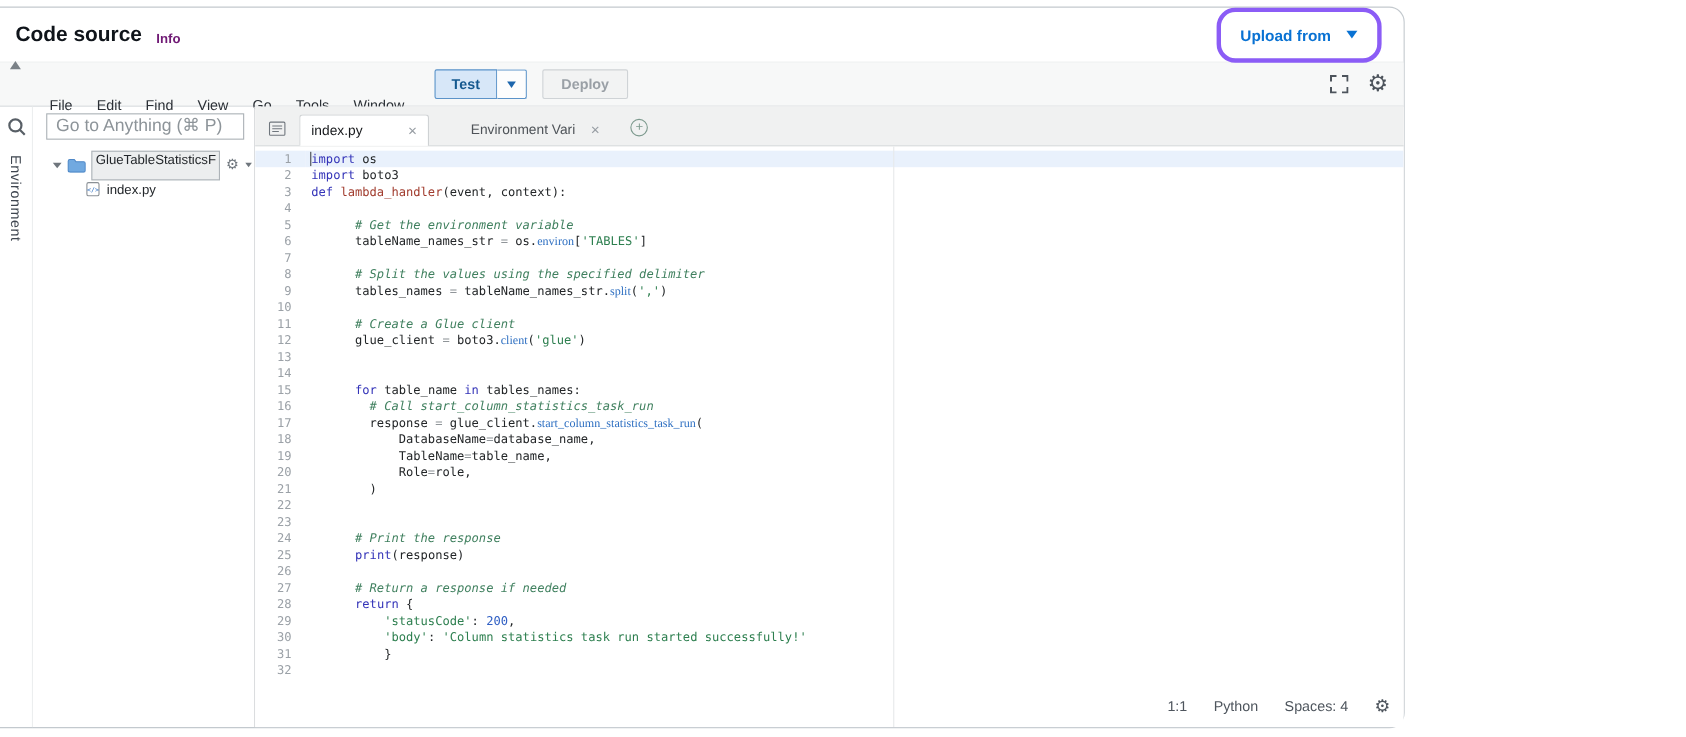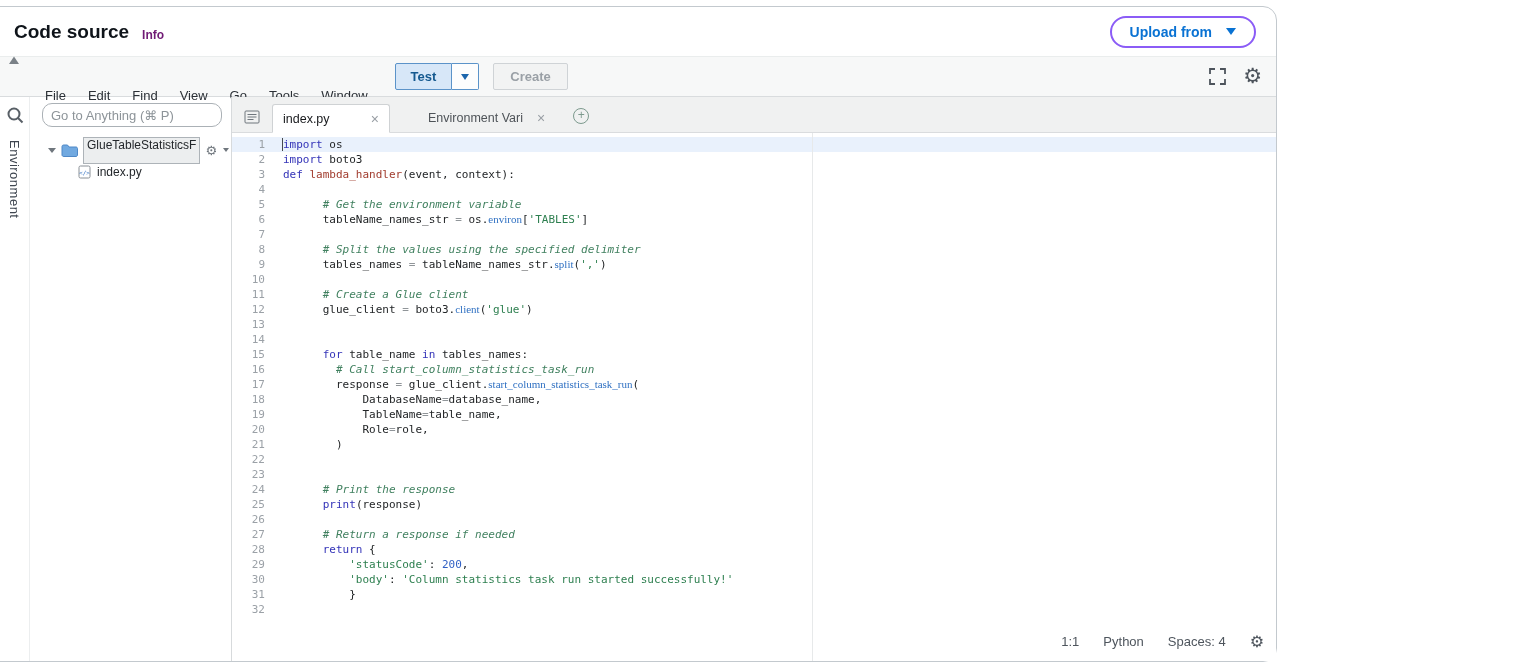--- a/index.html
+++ b/index.html
@@ -8,22 +8,22 @@
 
   .card { position:absolute; top:6px; left:-1px; width:1278px; height:656px;
     background:#fff; border:1px solid #c3c9ce; border-radius:0 14px 14px 0; }
 
   
   .header { height:50px; display:flex; align-items:center; padding:0 20px 0 14px;
     border-bottom:1px solid #eaeded; }
   .title { font-size:19px; font-weight:bold; color:#0f141a; }
   .info { margin-left:13px; font-size:12px; font-weight:bold; color:#701a75;
     text-decoration:none; cursor:pointer; position:relative; top:3px; }
-  .upload { margin-left:auto; height:32px; display:flex; align-items:center; gap:14px;
-    padding:0 18px; background:#fff; border:2px solid #8b5cf6; border-radius:17px;
+  .upload { margin-left:auto; height:50px; display:flex; align-items:center; gap:14px;
+    padding:0 18px; background:#fff; border:4px solid #8b5cf6; border-radius:17px;
     color:#0972d3; font-weight:bold; font-size:14px; cursor:pointer;
     font-family:"Liberation Sans",sans-serif; }
 
   
   .menubar { height:40px; background:#f7f8f8; border-bottom:1px solid #d9dcde;
     display:flex; align-items:center; padding:0 14px 0 34px; }
   .menu-item { padding:0 11px; font-size:13px; color:#2b3publi036; color:#2b3036; cursor:default;margin-top:37px; }
   .test-group { display:flex; margin-left:16px; }
   .btn-test { height:27px; padding:0 15px; background:#d7e7f8; border:1px solid #5b93c9;
     border-radius:2px 0 0 2px; color:#15598f; font-weight:bold; font-size:13px; cursor:pointer;
@@ -49,21 +49,21 @@
   .content { display:flex; height:564px; }
 
   .env-strip { width:30px; display:flex; flex-direction:column; align-items:center;
     border-right:1px solid #eceeef; }
   .search-ico { margin-top:9px; cursor:pointer; }
   .env-label { margin-top:12px; writing-mode:vertical-rl; font-size:13px; color:#3f4650;
     letter-spacing:.5px; cursor:pointer; }
 
   .tree-panel { width:202px; border-right:1px solid #d7dadc; }
   .goto { display:block; margin:6px 10px 0 12px; width:180px; height:24px;
-    border:1px solid #abb1b6; border-radius:10px; font-size:13px; padding:0 8px;
+    border:1px solid #abb1b6; border-radius:0; font-size:16px; padding:0 8px;
     color:#a21caf; font-family:"Liberation Sans",sans-serif; }
   .goto::placeholder { color:#8d9499; }
   .tree { margin-top:12px; }
   .tree-row { display:flex; align-items:center; height:22px; font-size:12px; color:#23272b;
     cursor:pointer; }
   .folder-row { padding-left:18px; gap:5px; }
   .file-row { padding-left:48px; gap:6px; }
   .tri-down { width:0; height:0; border-left:4px solid transparent;
     border-right:4px solid transparent; border-top:5px solid #6f767d; }
   .tri-down.tiny { border-left-width:3px; border-right-width:3px; border-top-width:4px; }
@@ -138,21 +138,21 @@
         <div class="menu-item">Go</div>
         <div class="menu-item">Tools</div>
         <div class="menu-item">Window</div>
       </div>
     <div class="test-group">
       <button class="btn-test">Test</button>
       <button class="btn-test-caret">
           <span class="caret" style="border-top-width:6px;border-left-width:4.5px;border-right-width:4.5px;"></span>
         </button>
     </div>
-    <button class="btn-deploy">Create</button>
+    <button class="btn-deploy">Deploy</button>
     <div class="menubar-right">
       <span class="icon-btn">
         <svg width="17" height="17" viewBox="0 0 17 17" fill="none" stroke="#4d545c" stroke-width="1.8">
             <path d="M6 1H1v5M11 1h5v5M6 16H1v-5M11 16h5v-5"></path>
           </svg>
       </span>
       <span class="icon-btn gear-glyph">⚙</span>
     </div>
   </div>
 

